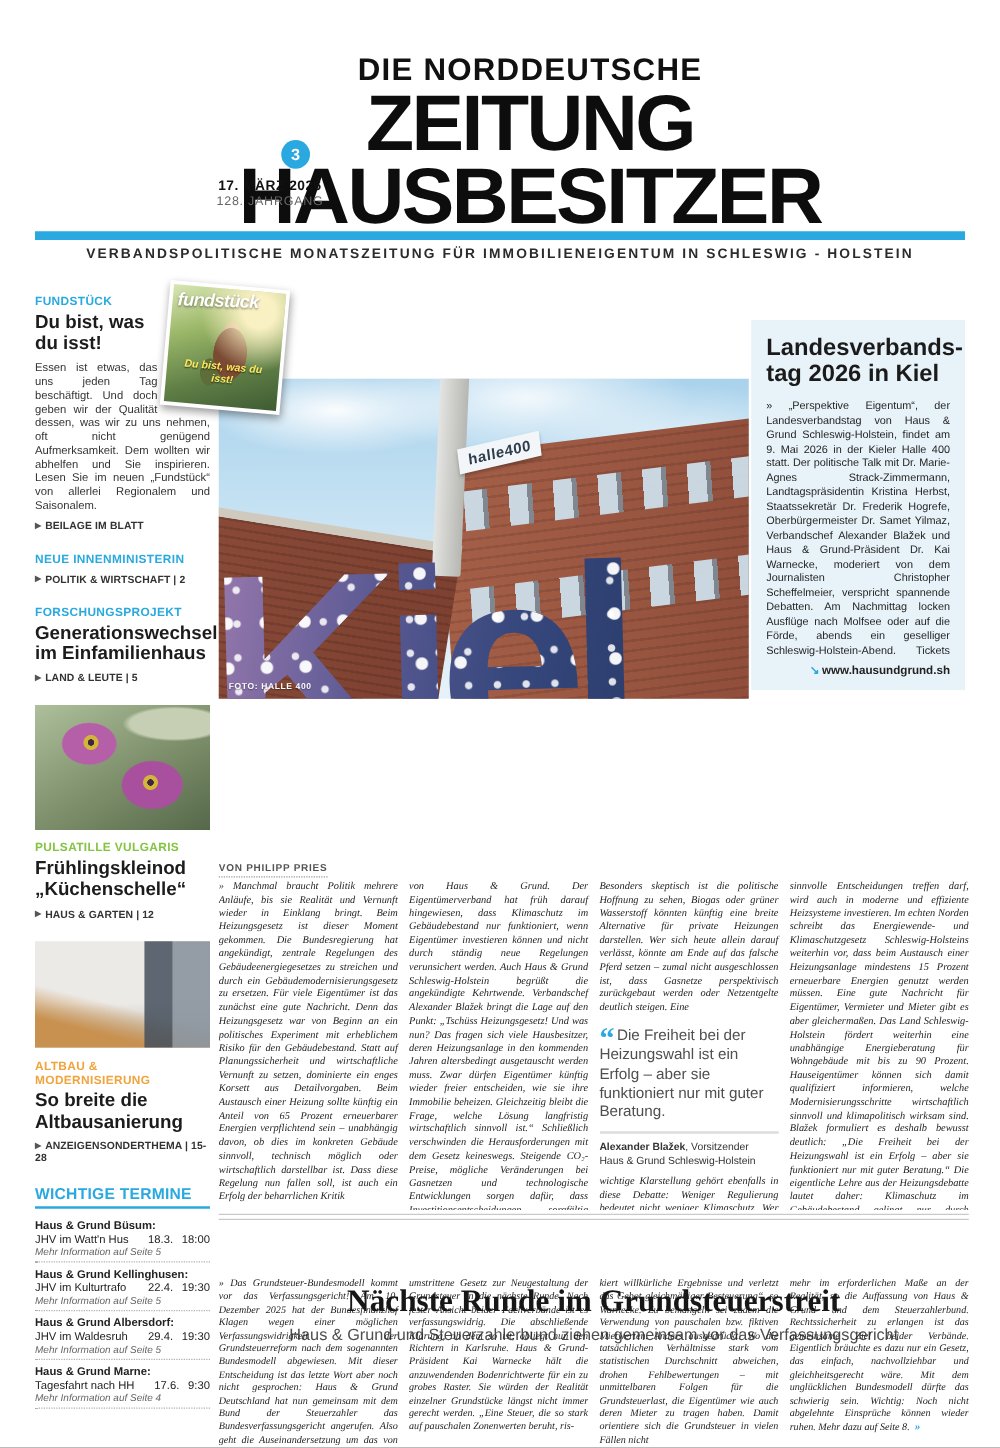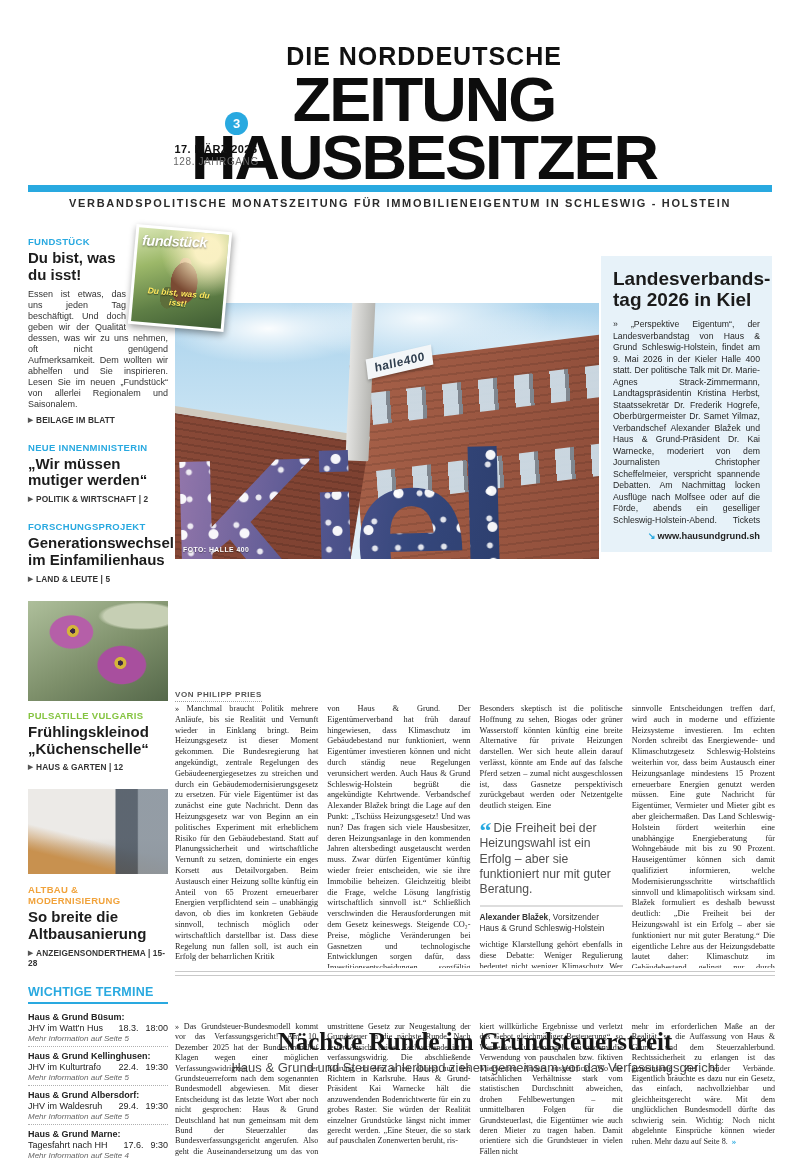--- a/index.html
+++ b/index.html
@@ -152,21 +152,21 @@
   .main-h1 { font-family:"Liberation Serif", serif; font-size:40px; font-weight:700;
              line-height:1.02; color:#1B6493; letter-spacing:-.5px; }
   .main-sub { margin-top:7px; font-size:14.5px; color:#4a4a4a; }
   .byline { position:absolute; left:175px; top:690px; font-size:8px; font-weight:700;
             letter-spacing:.6px; color:#555; border-bottom:1px dotted #999; padding-bottom:2px; }
   .cols { position:absolute; left:175px; width:600px; display:grid;
           grid-template-columns:repeat(4,1fr); column-gap:9px; overflow:hidden; }
   .cols-main { top:704px; height:264px; }
   .cols-bottom { top:1022px; height:134px; }
   .coltxt { font-family:"Liberation Serif", serif; font-size:8.3px; line-height:10.8px;
-            text-align:justify; hyphens:auto; color:#1f1f1f; }
+            text-align:justify; hyphens:auto; color:#1f1f1f;font-style:italic; }
   .cols-bottom .coltxt { font-size:8.1px; line-height:10.4px; }
   
   .pq { margin:9px 0 7px; }
   .pq-text { font-family:"Liberation Sans", sans-serif; font-size:12.2px; line-height:1.26;
              color:#4f4f4f; }
   .pq-mark { font-family:"Liberation Serif", serif; font-size:24px; font-weight:900;
              color:#29A9E0; line-height:0; vertical-align:-6px; margin-right:2px; }
   .pq-rule { border-top:2px solid #ddd; margin:7px 0 5px; }
   .pq-attr { font-family:"Liberation Sans", sans-serif; font-size:8.3px; color:#333; line-height:1.3; }
   .pq-attr b { font-weight:800; }
@@ -206,21 +206,20 @@
         </div>
       </div>
       <div class="kicker">FUNDSTÜCK</div>
       <div class="sb-title">Du bist, was du isst!</div>
       <div class="sb-body">Essen ist etwas, das uns jeden Tag beschäftigt. Und doch geben wir der Qualität dessen, was wir zu uns nehmen, oft nicht genügend Aufmerksamkeit. Dem wollten wir abhelfen und Sie inspirieren. Lesen Sie im neuen „Fundstück“ von allerlei Regionalem und Saisonalem.</div>
       <div class="sb-link"><span class="arr">▶</span><span>BEILAGE IM BLATT</span></div>
     </section>
 
     <section class="sb-section">
       <div class="kicker">NEUE INNENMINISTERIN</div>
-      <div class="sb-title">„Wir müssen mutiger werden“</div>
       <div class="sb-link"><span class="arr">▶</span><span>POLITIK &amp; WIRTSCHAFT | 2</span></div>
     </section>
 
     <section class="sb-section">
       <div class="kicker">FORSCHUNGSPROJEKT</div>
       <div class="sb-title">Generationswechsel im Einfamilienhaus</div>
       <div class="sb-link"><span class="arr">▶</span><span>LAND &amp; LEUTE | 5</span></div>
     </section>
 
     <div class="img-flowers"></div>

